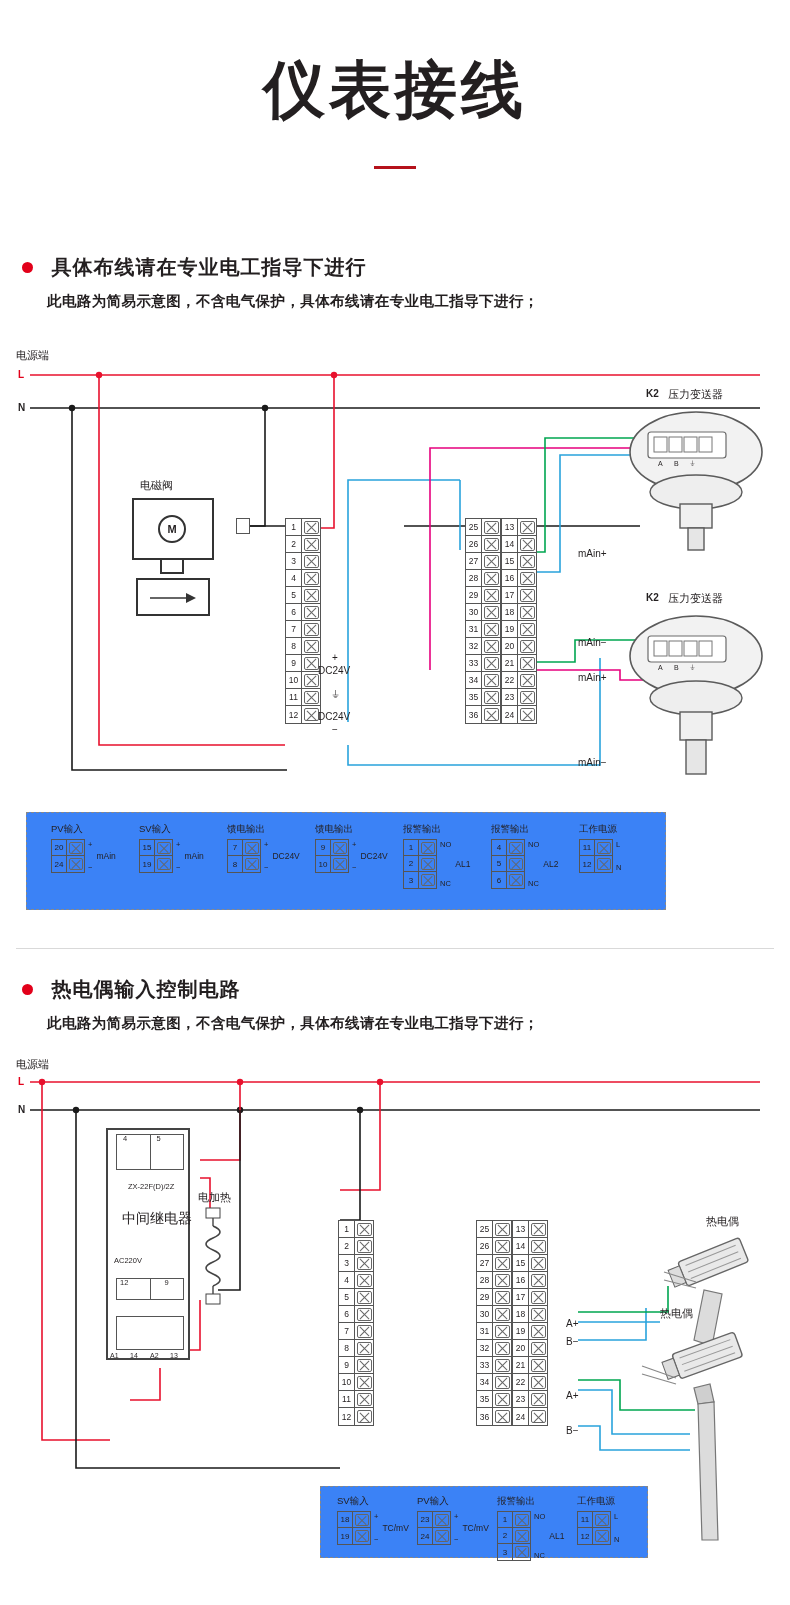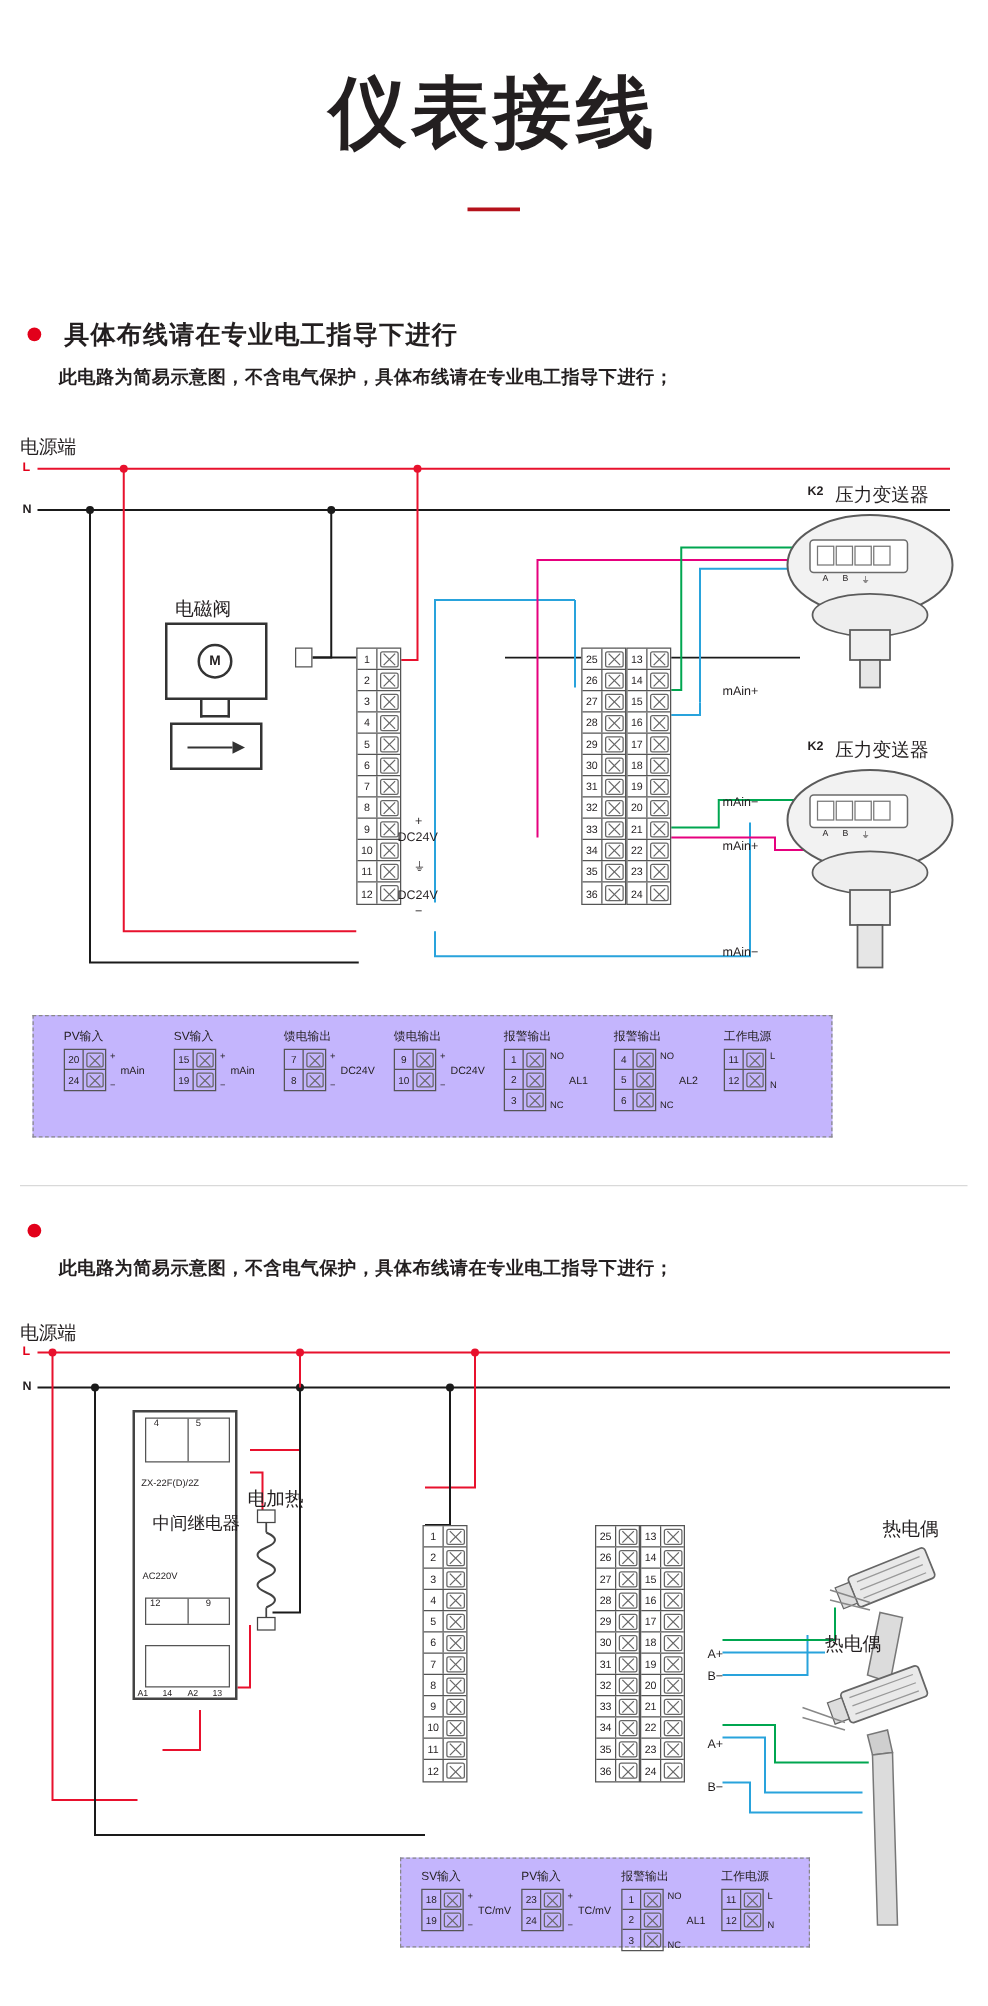--- a/index.html
+++ b/index.html
@@ -58,21 +58,21 @@
   .divider {
     position: absolute;
     left: 16px; width: 758px; height: 1px;
     background: #d9d9d9;
   }
 
   
   .dg { position: absolute; }
   .lbl { position: absolute; font-size: 10px; white-space: nowrap; font-family: "Liberation Sans", sans-serif; }
   .lbl-b { font-weight: bold; }
-  .lbl-cn { font-size: 15px; }
+  .lbl-cn { font-size: 11px; }
 
   
   .strip { position: absolute; border: 1px solid #555; background: #fff; }
   .strip .cell {
     position: relative;
     height: 17px;
     border-bottom: 1px solid #555;
     display: flex; align-items: center;
   }
   .strip .cell:last-child { border-bottom: none; }
@@ -89,21 +89,21 @@
   .strip .scr:before, .strip .scr:after {
     content: ""; position: absolute; background: #666;
   }
   .strip .scr:before { left: 0; right: 0; top: 50%; height: 1px; transform: rotate(45deg); }
   .strip .scr:after { left: 0; right: 0; top: 50%; height: 1px; transform: rotate(-45deg); }
 
   
   .legend {
     position: absolute;
     border: 1px dashed #888;
-    background: #c4b5fd;
+    background: #3b82f6;
   }
   .legend-group { position: absolute; }
   .legend-group .gt { font-size: 9.5px; margin-bottom: 3px; white-space: nowrap; }
   .mini { border: 1px solid #555; width: 34px; }
   .mini .mc { height: 16px; border-bottom: 1px solid #555; display: flex; align-items: center; }
   .mini .mc:last-child { border-bottom: none; }
   .mini .mn { width: 15px; font-size: 8px; text-align: center; border-right: 1px solid #555;
               height: 100%; display: flex; align-items: center; justify-content: center; }
   .mini .ms { width: 14px; height: 12px; margin-left: 2px; border: 1px solid #666; border-radius: 2px; position: relative; }
   .mini .ms:before, .mini .ms:after { content:""; position:absolute; left:0; right:0; top:50%; height:1px; background:#666; }
@@ -547,20 +547,21 @@
             </div>
           </div>
         </div>
     </div>
   </div>
 
   <div class="divider" style="top:948px;"></div>
 
   <div class="sec-head" style="top:976px;">
     <span class="bullet"></span>
+    <span class="sec-title">热电偶输入控制电路</span>
     <div class="sec-sub">此电路为简易示意图，不含电气保护，具体布线请在专业电工指导下进行；</div>
   </div>
 
   <div class="dg" style="left:0;top:1050px;width:790px;height:545px;">
 
     <div class="lbl lbl-cn" style="left:16px;top:7px;">电源端</div>
     <div class="lbl lbl-b" style="left:18px;top:26px;color:#e2001a;">L</div>
     <div class="lbl lbl-b" style="left:18px;top:54px;">N</div>
 
     <svg width="790" height="545">
@@ -596,21 +597,21 @@
 
     <div class="relay" style="left:106px;top:78px;width:84px;height:232px;">
       <div class="dg" style="left:8px;top:4px;width:68px;height:36px;border:1px solid #555;display:flex;">
         <div style="flex:1;border-right:1px solid #555;position:relative;">
           <div class="lbl" style="left:6px;top:-1px;font-size:7.5px;">4</div>
         </div>
         <div style="flex:1;position:relative;">
           <div class="lbl" style="left:6px;top:-1px;font-size:7.5px;">5</div>
         </div>
       </div>
-      <div class="lbl" style="left:5px;top:52px;font-size:7.5px;">ZX-22F(D)/2Z</div>
+      <div class="lbl" style="left:20px;top:52px;font-size:7.5px;">ZX-22F(D)/2Z</div>
       <div class="lbl lbl-cn" style="left:14px;top:80px;font-size:14px;">中间继电器</div>
       <div class="lbl" style="left:6px;top:126px;font-size:7.5px;">AC220V</div>
       <div class="dg" style="left:8px;top:148px;width:68px;height:22px;border:1px solid #555;display:flex;">
         <div style="flex:1;border-right:1px solid #555;position:relative;">
           <div class="lbl" style="left:3px;top:-1px;font-size:7.5px;">12</div>
         </div>
         <div style="flex:1;position:relative;">
           <div class="lbl" style="left:14px;top:-1px;font-size:7.5px;">9</div>
         </div>
       </div>

